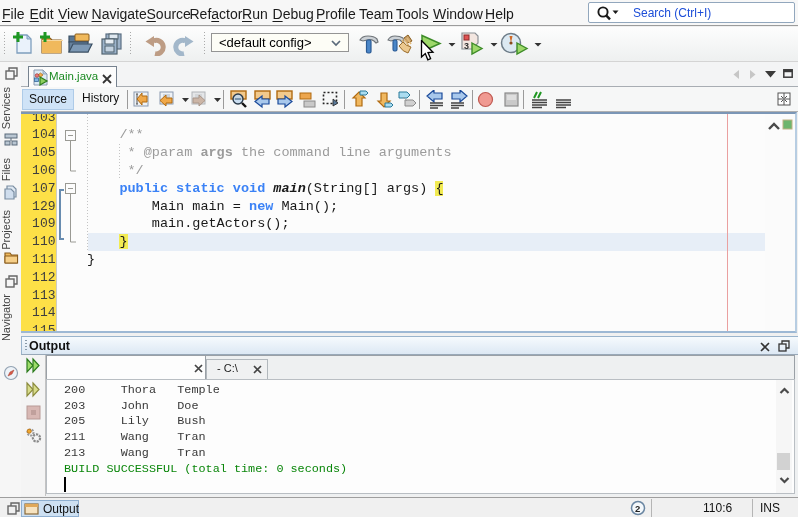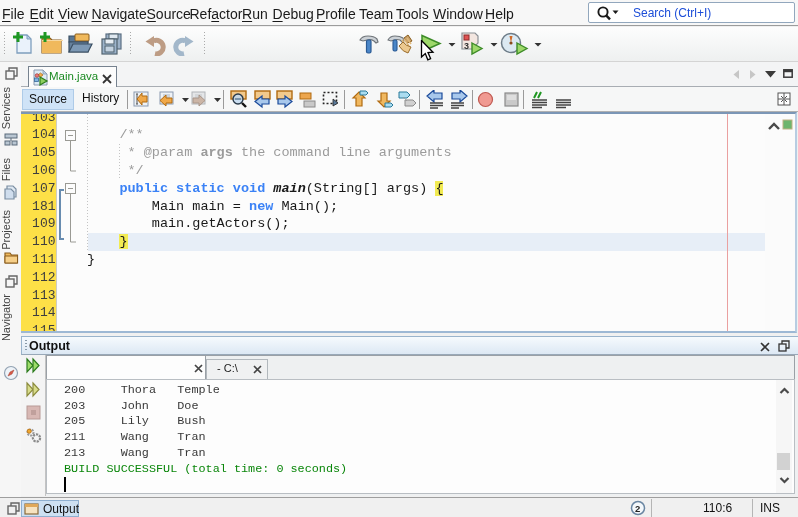--- a/index.html
+++ b/index.html
@@ -125,20 +125,28 @@
   <svg class="tico" style="left:144px;top:7px" width="23" height="22" viewBox="0 0 23 22">
     <path d="M9.5 7 A 6.8 6.8 0 1 1 11 19.8" fill="none" stroke="#bd9c84" stroke-width="5"></path>
     <path d="M1.5 7.5 L10 2 L10 13 Z" fill="#bd9c84"></path>
   </svg>
 
   <svg class="tico" style="left:172px;top:7px" width="23" height="22" viewBox="0 0 23 22">
     <path d="M13.5 7 A 6.8 6.8 0 1 0 12 19.8" fill="none" stroke="#a2b7ca" stroke-width="5"></path>
     <path d="M21.5 7.5 L13 2 L13 13 Z" fill="#a2b7ca"></path>
   </svg>
 
+  <div id="combo">
+      <span>&lt;default config&gt;</span>
+    <div class="cbtn">
+        <svg width="18" height="17" viewBox="0 0 18 17" style="position:absolute;left:0px;top:0px">
+          <path d="M5 7 l4 4 l4 -4" fill="none" stroke="#5a6a7a" stroke-width="1.7"></path>
+        </svg>
+      </div>
+  </div>
 
   <svg class="tico" style="left:357px;top:6px" width="24" height="22" viewBox="0 0 24 22">
     <path d="M3 7 q2 -4 8 -4 q6 0 9 3 l1 3 l-2 1 l-2 -2 q-3 -2 -7 -1 l-4 1 z" fill="#ccd1d6" stroke="#70757a" stroke-width="1.2"></path>
     <rect x="9.5" y="7" width="4.5" height="13" rx="1.5" fill="#4a86c8" stroke="#2a5a94" stroke-width="1.2"></rect>
   </svg>
 
   <svg class="tico" style="left:386px;top:5px" width="28" height="25" viewBox="0 0 28 25">
     <path d="M2 8 q2 -4 7 -4 q5 0 8 2 l1 3 l-2 1 l-2 -2 q-3 -1 -6 0 l-3 1 z" fill="#ccd1d6" stroke="#70757a" stroke-width="1.1"></path>
     <rect x="7" y="8" width="4" height="11" rx="1.5" fill="#4a86c8" stroke="#2a5a94" stroke-width="1.1"></rect>
     <path d="M22 3 l4 6 l-5 2 l-3 -5 z" fill="#c8a06a" stroke="#8a5d1d" stroke-width="1"></path>
@@ -354,21 +362,21 @@
 </div>
 
 <div class="abs" id="editor">
   <div id="curline"></div>
   <div id="gutter">
     <div class="lnum" style="top:-5.4px">103</div>
     <div class="lnum" style="top:12.4px">104</div>
     <div class="lnum" style="top:30.2px">105</div>
     <div class="lnum" style="top:48px">106</div>
     <div class="lnum" style="top:65.8px">107</div>
-    <div class="lnum" style="top:83.6px">181</div>
+    <div class="lnum" style="top:83.6px">129</div>
     <div class="lnum" style="top:101.4px">109</div>
     <div class="lnum" style="top:119.2px">110</div>
     <div class="lnum" style="top:137px">111</div>
     <div class="lnum" style="top:154.8px">112</div>
     <div class="lnum" style="top:172.6px">113</div>
     <div class="lnum" style="top:190.4px">114</div>
     <div class="lnum" style="top:208.2px">115</div>
   </div>
 
   <div class="abs" style="left:66px;top:0;width:1px;height:137px;background:repeating-linear-gradient(#c4c4c4 0 1px, transparent 1px 3px)"></div>

